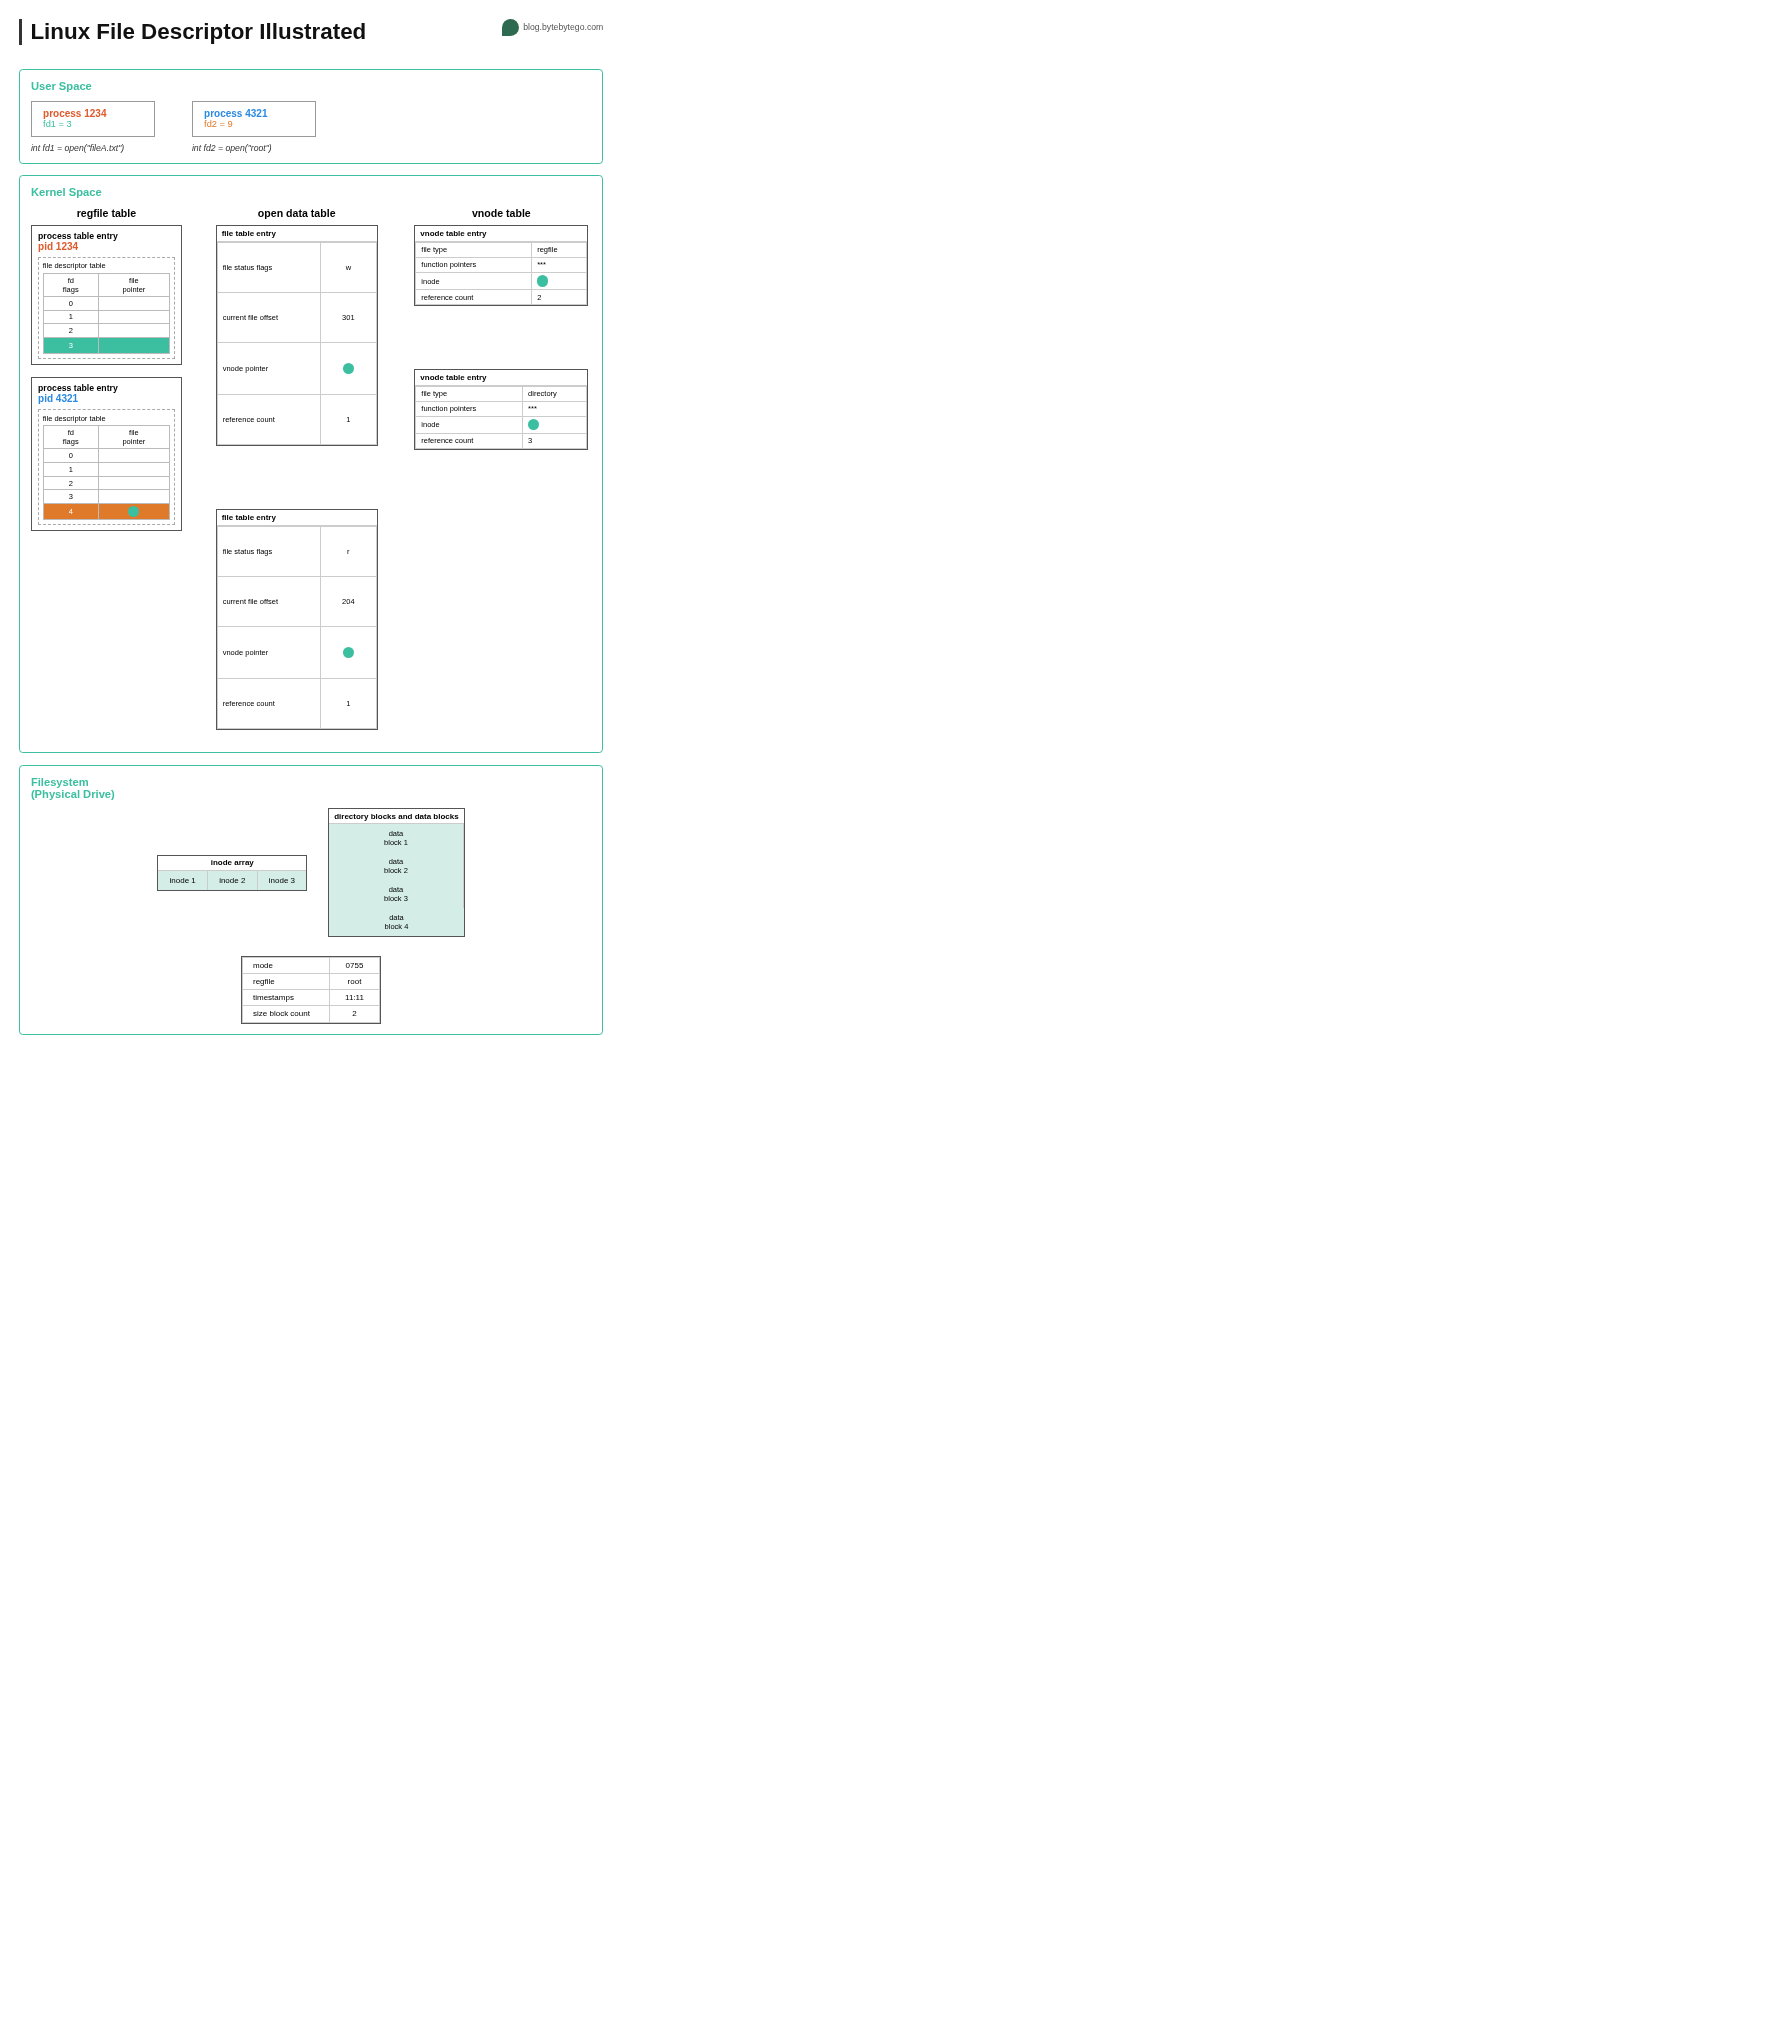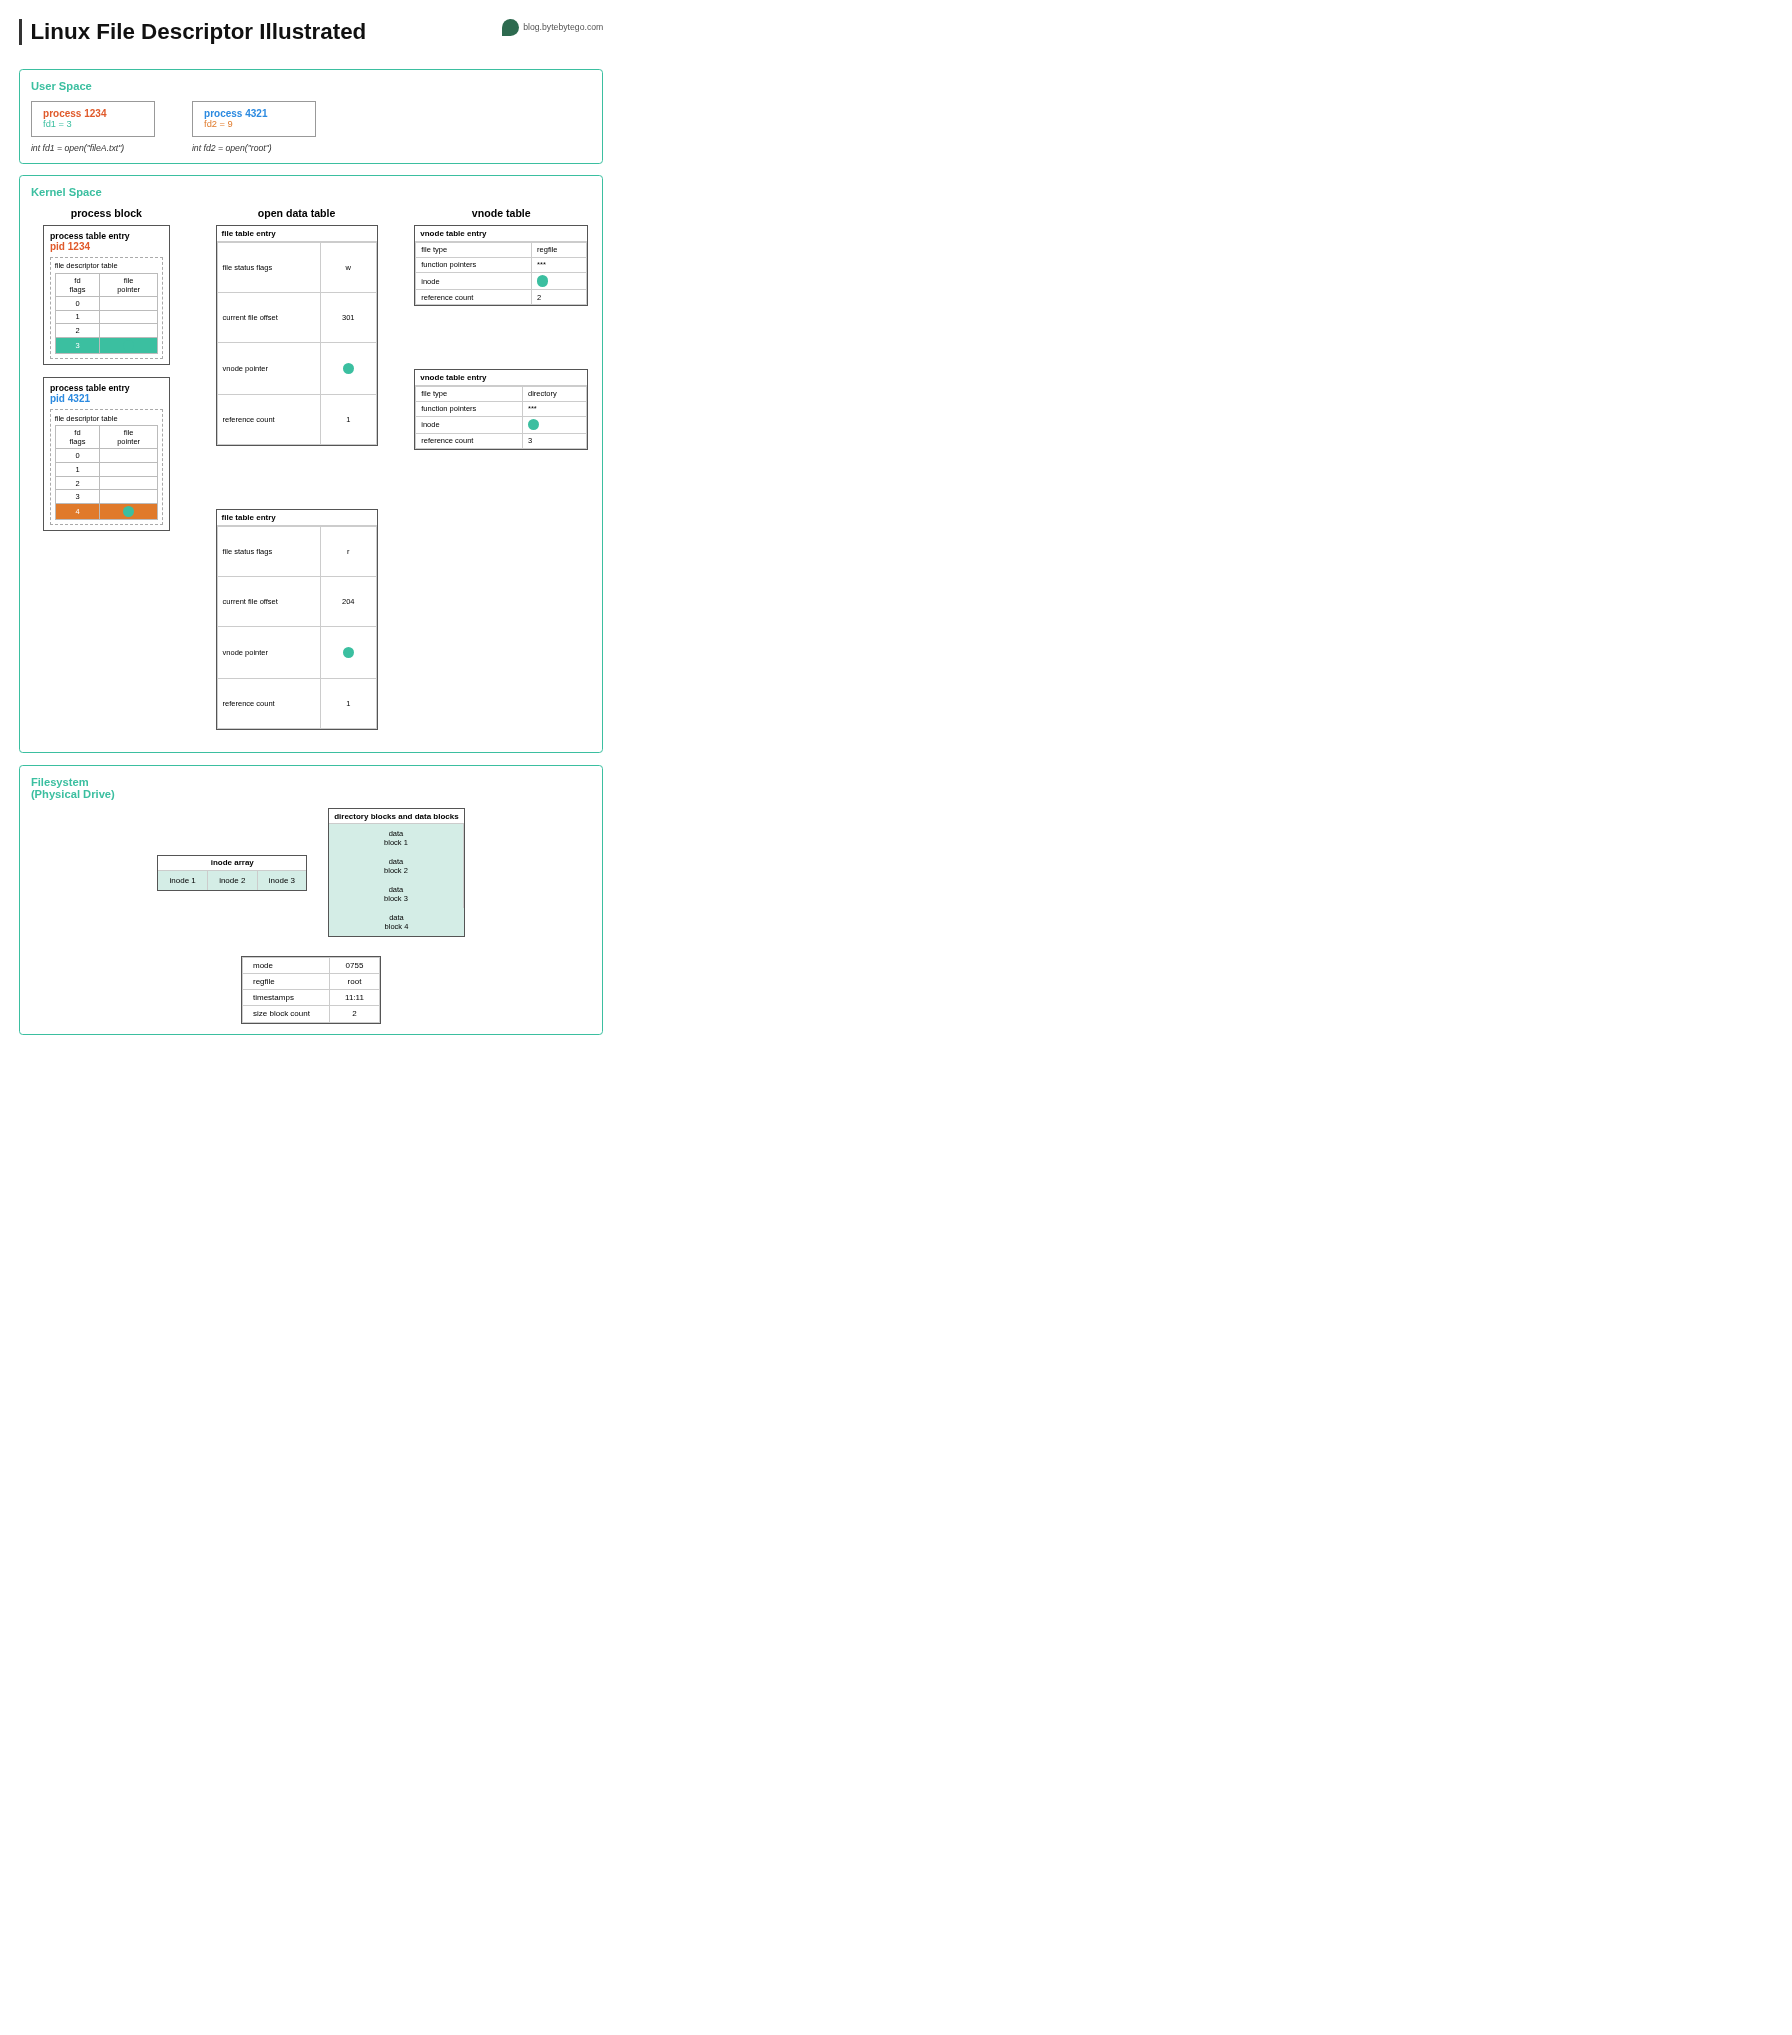--- a/index.html
+++ b/index.html
@@ -81,21 +81,21 @@
       align-items: center;
     }
     .kernel-col-1 { width: 162px; }
     .kernel-col-2 { width: 193px; }
     .kernel-col-3 { width: 193px; }
 
     
     .pte-box {
       border: 1.2px solid #555;
       padding: 5px 6.2px;
-      width: 127px;
+      width: 151px;
       margin-bottom: 12.4px;
       background: #fff;
     }
     .pte-title { font-weight: bold; font-size: 8.7px; }
     .pte-pid-red { color: #e05a2b; font-weight: bold; }
     .pte-pid-blue { color: #2b8ae0; font-weight: bold; }
 
     .fd-table-outer {
       border: 0.9px dashed #aaa;
       padding: 3.7px;
@@ -287,21 +287,21 @@
       <div class="open-call">int fd2 = open("root")</div>
     </div>
   </div>
 </div>
 
 <div class="section">
   <div class="section-label">Kernel Space</div>
   <div class="kernel-inner">
 
     <div class="kernel-col kernel-col-1">
-      <div class="col-title">process block</div>
+      <div class="col-title">regfile table</div>
 
       <div class="pte-box" id="pte1-box">
         <div class="pte-title">process table entry</div>
         <div class="pte-pid-red">pid 1234</div>
         <div class="fd-table-outer">
           <div class="fd-table-label">file descriptor table</div>
           <table class="fd-table">
             <thead>
               <tr>
                 <th>fd<br>flags</th>

